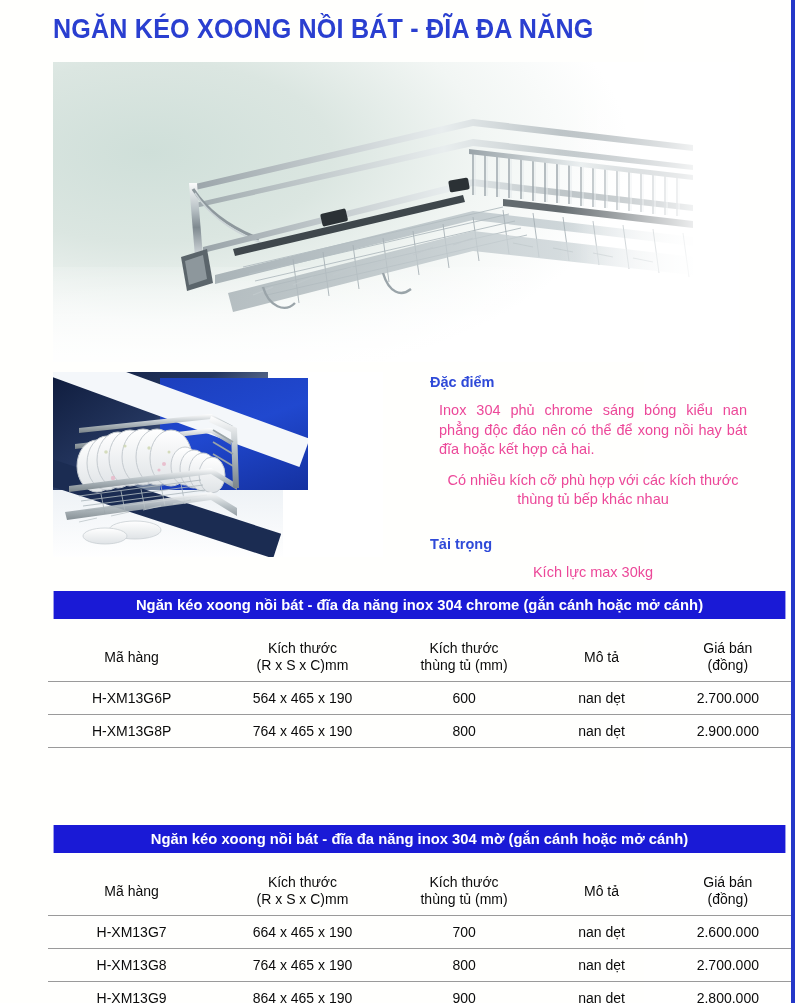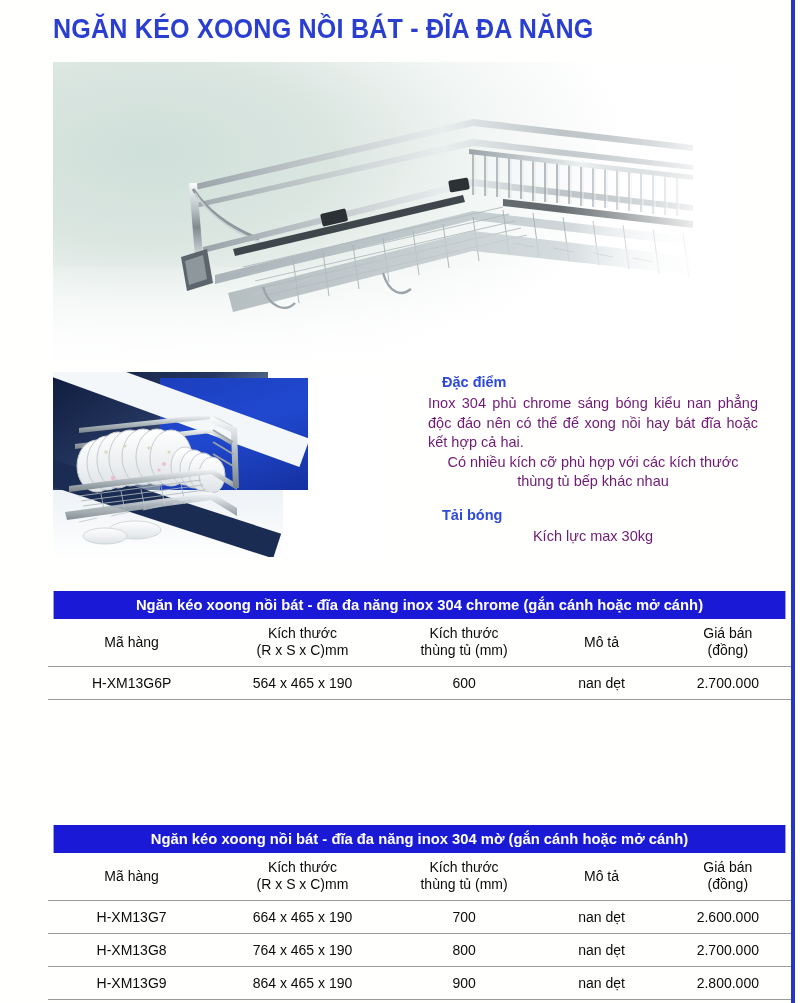--- a/index.html
+++ b/index.html
@@ -54,25 +54,25 @@
     background:#f4f7fa;transform:rotate(20deg);}
   .p2-dark{position:absolute;left:-10px;top:124px;width:240px;height:26px;
     background:#1b2c52;transform:rotate(18deg);}
   .p2-right{position:absolute;left:255px;top:0;width:80px;height:185px;background:#ffffff;}
   .p2-rack{position:absolute;left:8px;top:28px;width:236px;height:145px;}
   .p2-rack svg{width:100%;height:100%;display:block;}
 
   
   .spec{position:absolute;left:428px;top:374px;width:330px;}
   .spec h3{
-    margin:0 0 4px 14px;font-size:14.5px;font-weight:700;color:#2f4ad8;
+    margin:0 0 4px 2px;font-size:14.5px;font-weight:700;color:#2f4ad8;
     font-family:"Liberation Sans", sans-serif;
   }
   .spec p{
-    margin:0;font-size:14.5px;line-height:19.5px;color:#701a75;
+    margin:11px;font-size:14.5px;line-height:19.5px;color:#ec4899;
     text-align:justify;
   }
   .spec .gap{height:15px;}
   .spec .plain{text-align:center;}
 
   
   .tbl{position:absolute;left:48px;width:743px;}
   .tbl1{top:591px;}
   .tbl2{top:825px;}
 
@@ -80,21 +80,21 @@
     background:#1a1ad6;color:#ffffff;
     font-size:15px;font-weight:700;
     text-align:center;
     padding:5px 0 6px 0;
     letter-spacing:0px;
     font-family:"Liberation Sans", sans-serif;
     transform:scaleX(.985);transform-origin:center top;
     white-space:nowrap;
   }
 
-  table{border-collapse:collapse;width:100%;table-layout:fixed;}
+  table{border-collapse:collapse;width:100%;table-layout:fixed;margin-top:15px;}
   th,td{
     font-size:14px;color:#0b0b0b;text-align:center;
     font-family:"Liberation Sans", sans-serif;
     font-weight:400;padding:0;
   }
   thead th{font-weight:400;padding:6px 0 7px 0;line-height:17px;}
   thead tr{border-bottom:1.6px solid #9a9a9a;}
   tbody td{padding:8px 0 8px 0;text-align:center;}
   tbody tr{border-bottom:1.6px solid #9a9a9a;}
   col.c1{width:22.5%;}
@@ -335,21 +335,21 @@
         <ellipse cx="44" cy="136" rx="22" ry="8" fill="url(#plate)" stroke="#c9cfd3" stroke-width="0.8"></ellipse>
       </svg>
     </div>
   </div>
 
   <div class="spec">
     <h3>Đặc điểm</h3>
     <p>Inox 304 phủ chrome sáng bóng kiểu nan phẳng độc đáo nên có thể để xong nồi hay bát đĩa hoặc kết hợp cả hai.</p>
     <p class="plain">Có nhiều kích cỡ phù hợp với các kích thước thùng tủ bếp khác nhau</p>
     <div class="gap"></div>
-    <h3>Tải bóng</h3>
+    <h3>Tải trọng</h3>
     <p class="plain">Kích lực max 30kg</p>
   </div>
 
   <div class="tbl tbl1">
     <div class="band">Ngăn kéo xoong nồi bát - đĩa đa năng inox 304 chrome (gắn cánh hoặc mở cánh)</div>
     <table>
       <colgroup>
           <col class="c1">
           <col class="c2">
           <col class="c3">
@@ -379,20 +379,27 @@
         </tr>
       </thead>
       <tbody>
         <tr>
           <td>H-XM13G6P</td>
           <td>564 x 465 x 190</td>
           <td>600</td>
           <td>nan dẹt</td>
           <td>2.700.000</td>
         </tr>
+        <tr>
+          <td>H-XM13G8P</td>
+          <td>764 x 465 x 190</td>
+          <td>800</td>
+          <td>nan dẹt</td>
+          <td>2.900.000</td>
+        </tr>
       </tbody>
     </table>
   </div>
 
   <div class="tbl tbl2">
     <div class="band">Ngăn kéo xoong nồi bát - đĩa đa năng inox 304 mờ (gắn cánh hoặc mở cánh)</div>
     <table>
       <colgroup>
           <col class="c1">
           <col class="c2">

